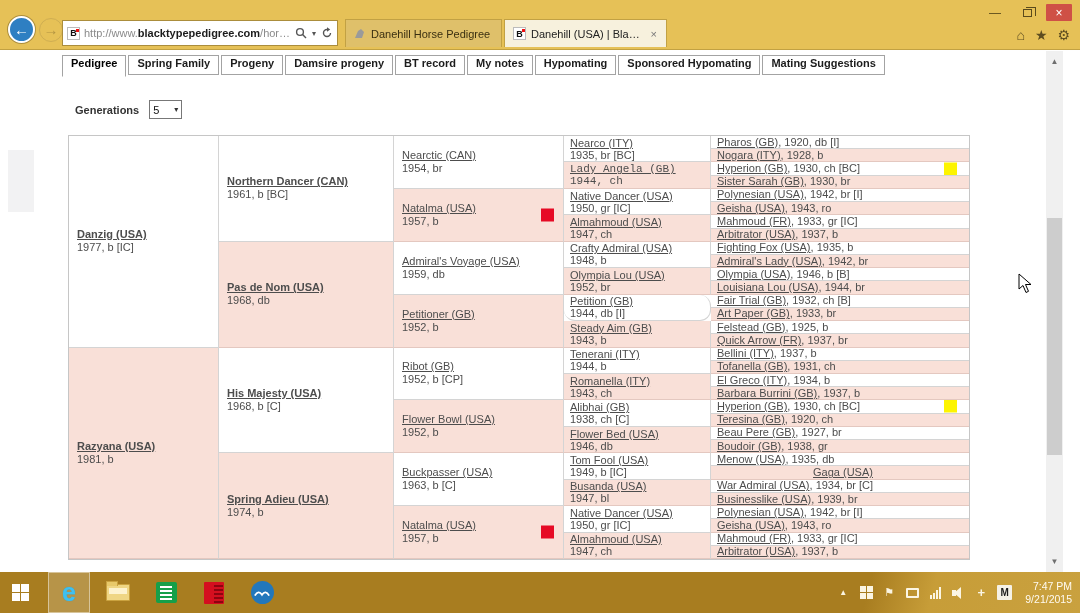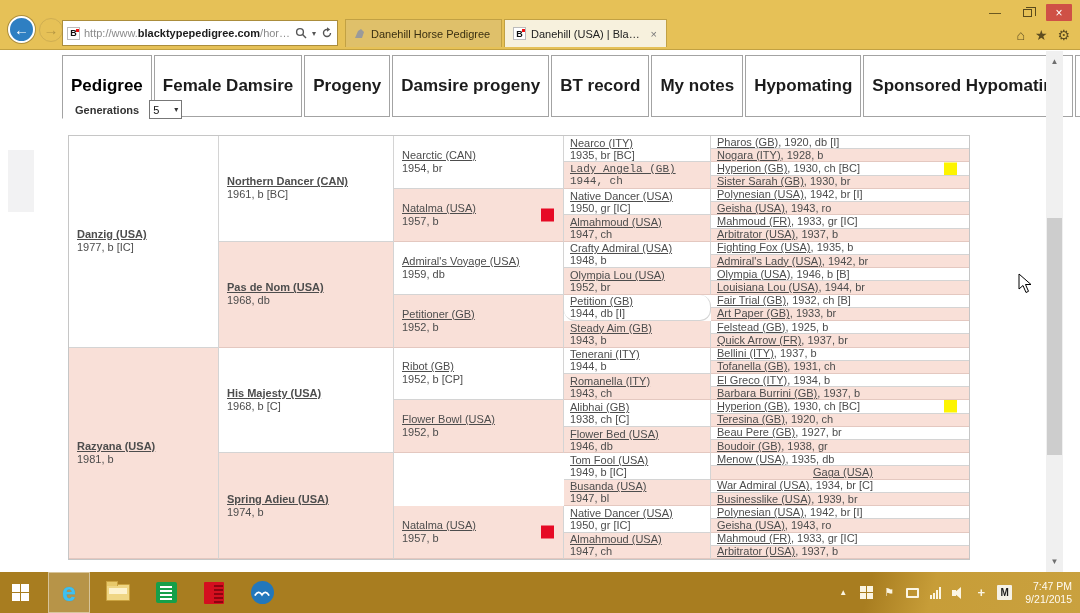--- a/index.html
+++ b/index.html
@@ -31,21 +31,21 @@
 
   
   .fav{width:13px;height:13px;background:#fff;border:1px solid #bbb;position:relative;font-weight:bold;font-size:9px;color:#111;display:inline-flex;align-items:center;justify-content:center;flex:0 0 auto}
   .fav:after{content:"";position:absolute;right:0px;top:1px;width:3px;height:3px;background:#e11}
 
   
   .content{position:absolute;left:0;top:51px;width:1080px;height:521px;background:#fff}
   .leftstub{position:absolute;left:8px;top:99px;width:26px;height:62px;background:#f2f2f3}
 
   .ptabs{position:absolute;left:62px;top:4px;display:flex}
-  .ptab{border:1px solid #a3a3a3;background:#fff;color:#1c1c1c;font-size:17px;font-weight:bold;padding:20px 8px;margin-right:2px;white-space:nowrap}
+  .ptab{border:1px solid #a3a3a3;background:#fff;color:#1c1c1c;font-size:11px;font-weight:bold;padding:1px 8px;margin-right:2px;white-space:nowrap}
   .ptab.active{color:#000;border-bottom-color:#fff;padding-bottom:7px;margin-bottom:-2px}
 
   .genrow{position:absolute;left:75px;top:49px;display:flex;align-items:center;gap:10px}
   .genlabel{font-size:11px;font-weight:bold;color:#333}
   .genselect{min-width:33px;height:19px;border:1px solid #777;background:#fff;display:flex;align-items:center;justify-content:space-between;padding:0 3px;font-size:11px;color:#111;gap:3px}
   .genselect .car{font-size:8px;color:#333}
 
   
   .pedgrid{position:absolute;left:68px;top:84px;width:902px;height:425px;display:grid;grid-template-columns:150px 175px 170px 147px 1fr;grid-template-rows:repeat(32,1fr);border:1px solid #c6c6c6;background:#fff}
   .pcell{position:relative;border-right:1px solid #d4d4d4;border-bottom:1px solid #d4d4d4;overflow:hidden;display:flex;flex-direction:column;justify-content:center;padding-left:8px;font-size:11px;line-height:13px;color:#4d4d4d}
@@ -154,21 +154,21 @@
       <span>★</span>
       <span>⚙</span>
     </div>
   </div>
 
   <div class="content">
     <div class="leftstub"></div>
 
     <div class="ptabs">
         <div class="ptab active">Pedigree</div>
-        <div class="ptab">Female Damsire</div>
+        <div class="ptab">Spring Family</div>
         <div class="ptab">Progeny</div>
         <div class="ptab">Damsire progeny</div>
         <div class="ptab">BT record</div>
         <div class="ptab">My notes</div>
         <div class="ptab">Hypomating</div>
         <div class="ptab">Sponsored Hypomating</div>
         <div class="ptab">Mating Suggestions</div>
       </div>
 
     <div class="genrow">
@@ -221,20 +221,24 @@
           <div><a class="hlink">Petitioner (GB)</a></div>
           <div><span class="hdet">1952, b</span></div>
         </div>
         <div class="pcell c2 male" style="grid-area: 17 / 3 / span 4;">
           <div><a class="hlink">Ribot (GB)</a></div>
           <div><span class="hdet">1952, b [CP]</span></div>
         </div>
         <div class="pcell c2 female" style="grid-area: 21 / 3 / span 4;">
           <div><a class="hlink">Flower Bowl (USA)</a></div>
           <div><span class="hdet">1952, b</span></div>
+        </div>
+        <div class="pcell c2 male" style="grid-area: 25 / 3 / span 4;">
+          <div><a class="hlink">Buckpasser (USA)</a></div>
+          <div><span class="hdet">1963, b [C]</span></div>
         </div>
         <div class="pcell c2 female" style="grid-area: 29 / 3 / span 4;">
           <div><a class="hlink">Natalma (USA)</a></div>
           <div><span class="hdet">1957, b</span></div>
           <span class="marker red"></span>
         </div>
         <div class="pcell c3 male" style="grid-area: 1 / 4 / span 2;">
           <div><a class="hlink">Nearco (ITY)</a></div>
           <div><span class="hdet">1935, br [BC]</span></div>
         </div>

